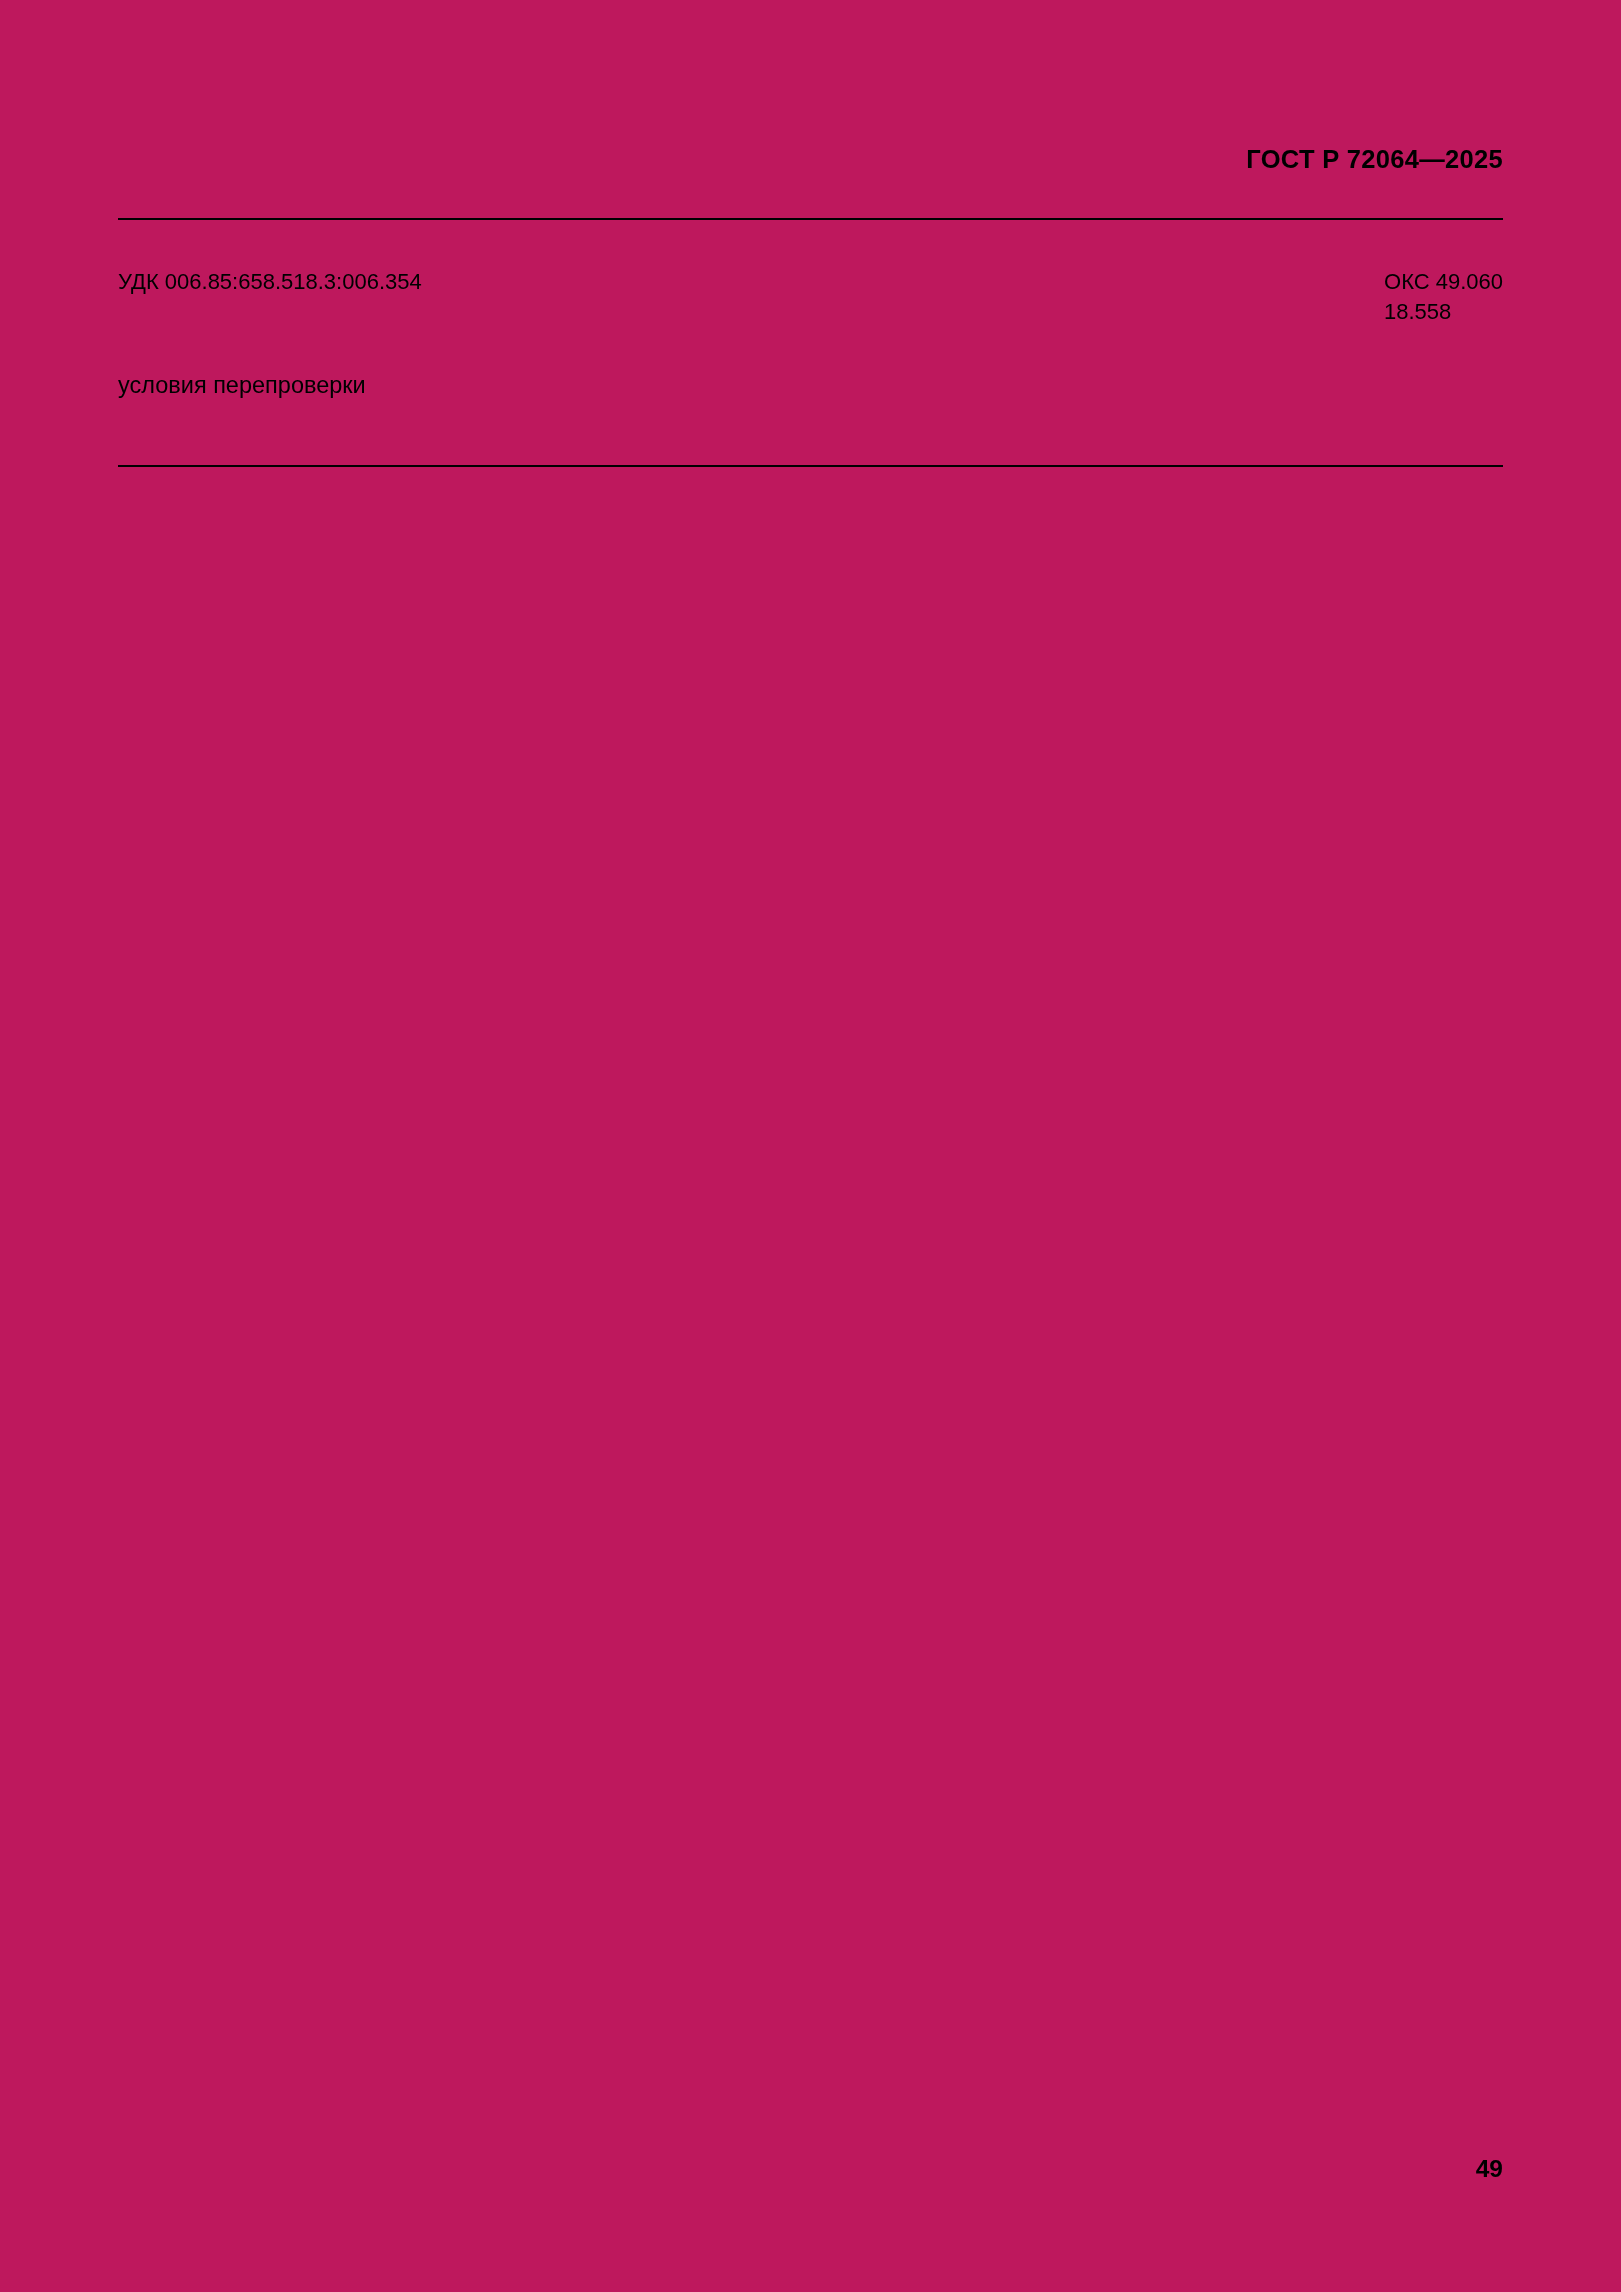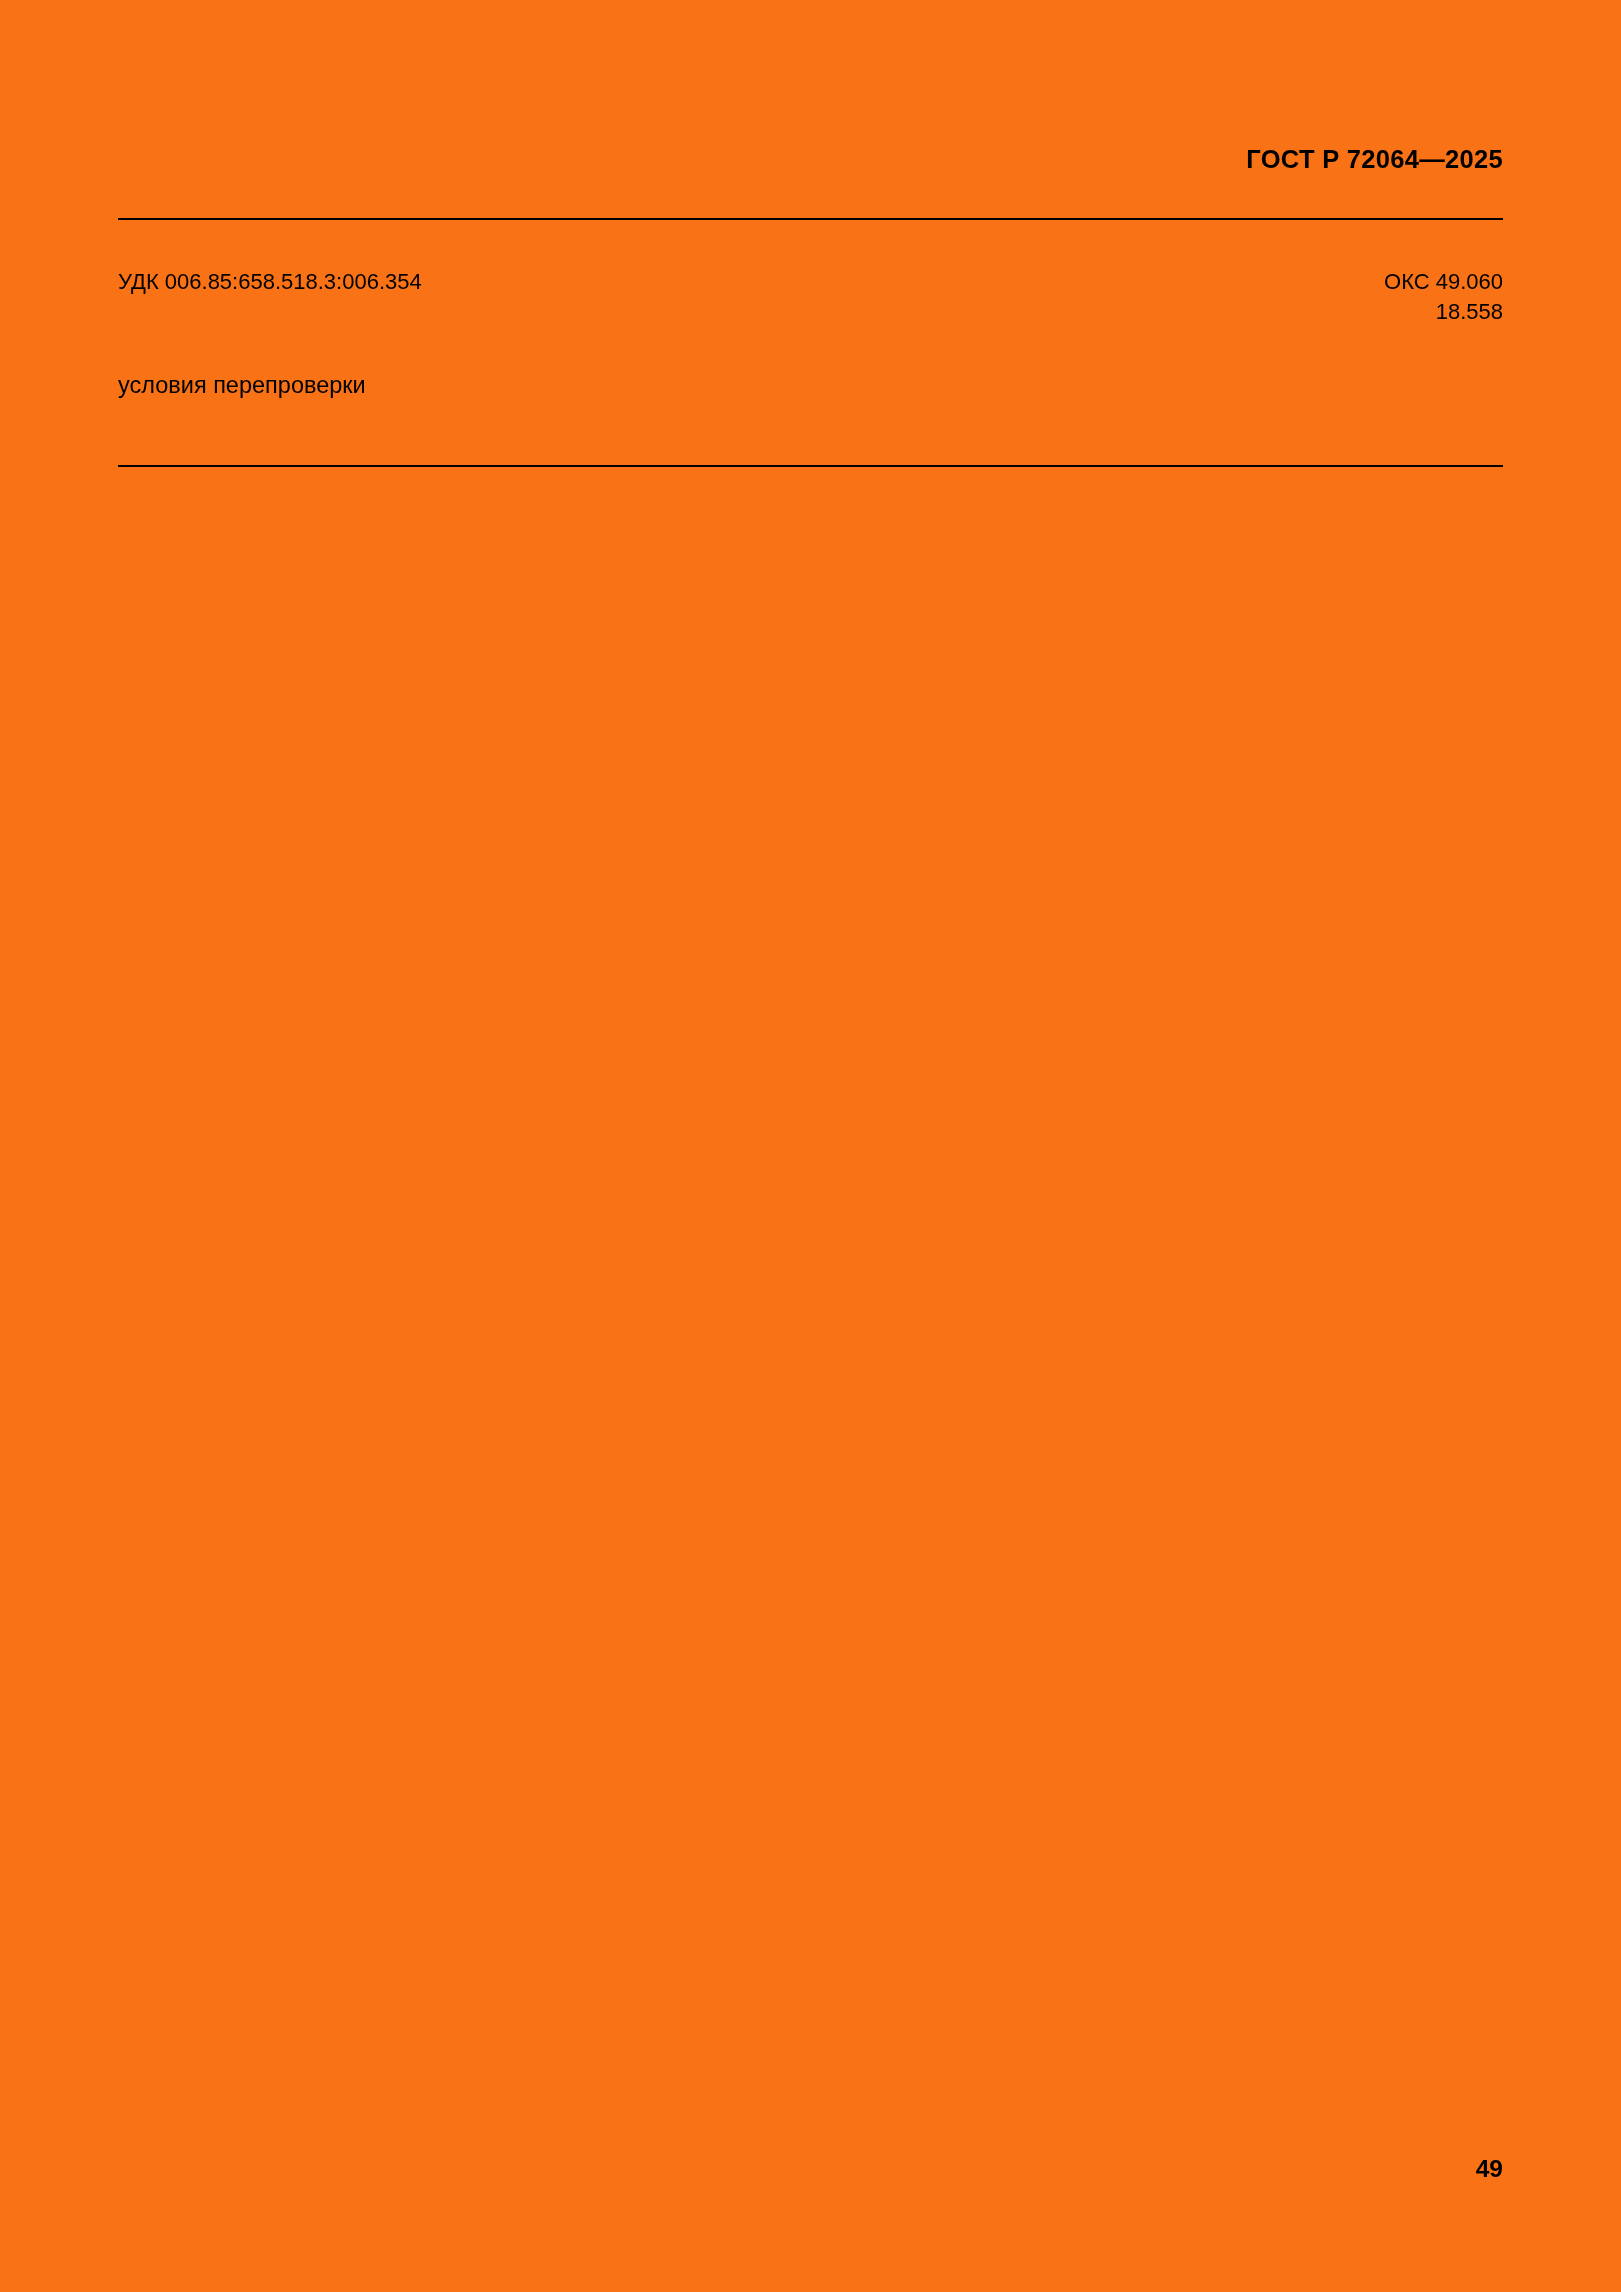--- a/index.html
+++ b/index.html
@@ -9,21 +9,21 @@
   }
   body {
     font-family: "Liberation Sans", sans-serif;
     color: #000000;
   }
   .page {
     position: relative;
     width: 1621px;
     height: 2293px;
     margin: 0 auto;
-    background: #f97316;
+    background: #be185d;
     box-sizing: border-box;
     overflow: hidden;
     padding-left: 28px;
   }
   .doc-header {
     position: absolute;
     top: 145px;
     left: 118px;
     right: 118px;
     text-align: right;
@@ -49,21 +49,21 @@
     display: flex;
     justify-content: space-between;
     align-items: flex-start;
     font-size: 22px;
     line-height: 1.35;
   }
   .udk {
     white-space: nowrap;
   }
   .oks {
-    text-align: right;
+    text-align: left;
     white-space: nowrap;
   }
   .oks div { display: block; }
 
   .keywords {
     position: absolute;
     top: 368px;
     left: 118px;
     width: 1386px;
     font-size: 23.5px;

